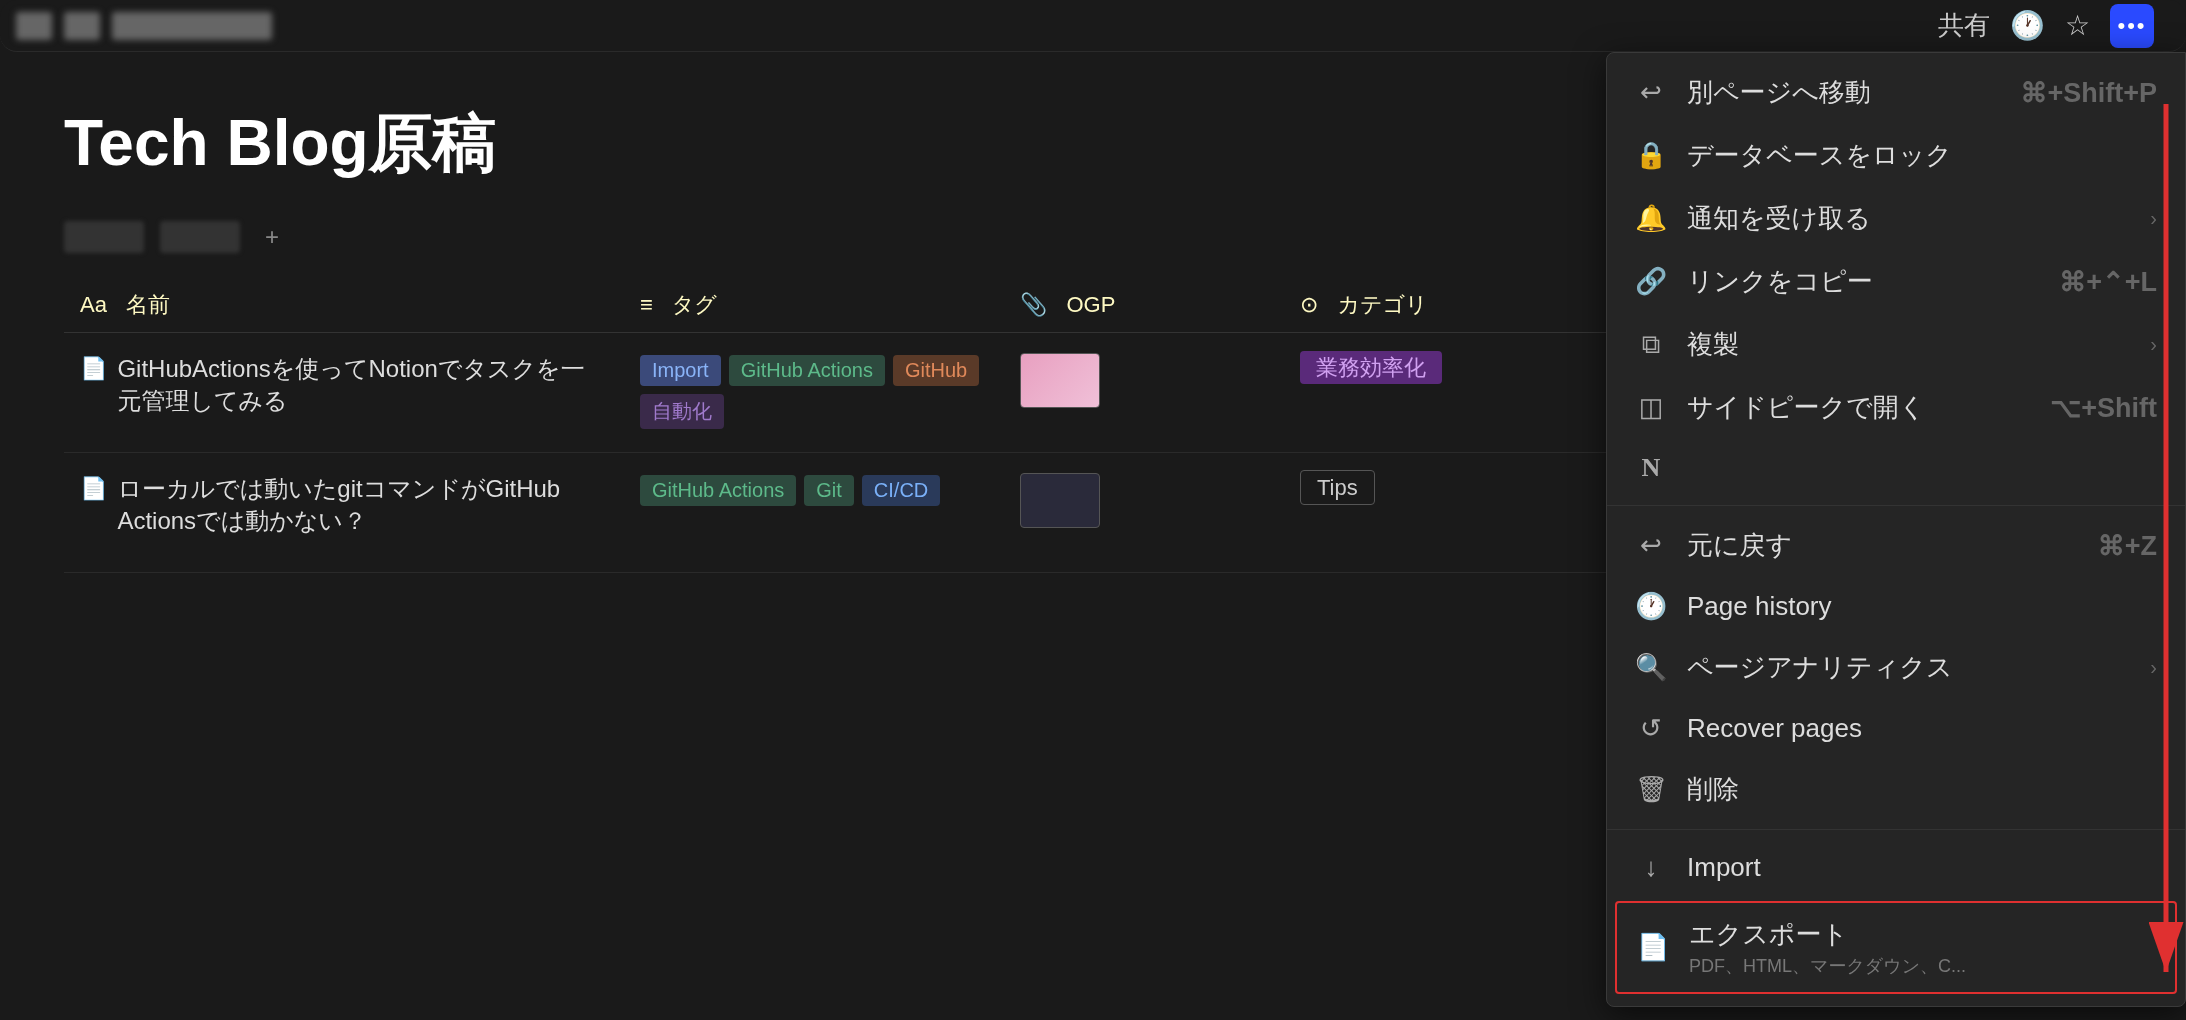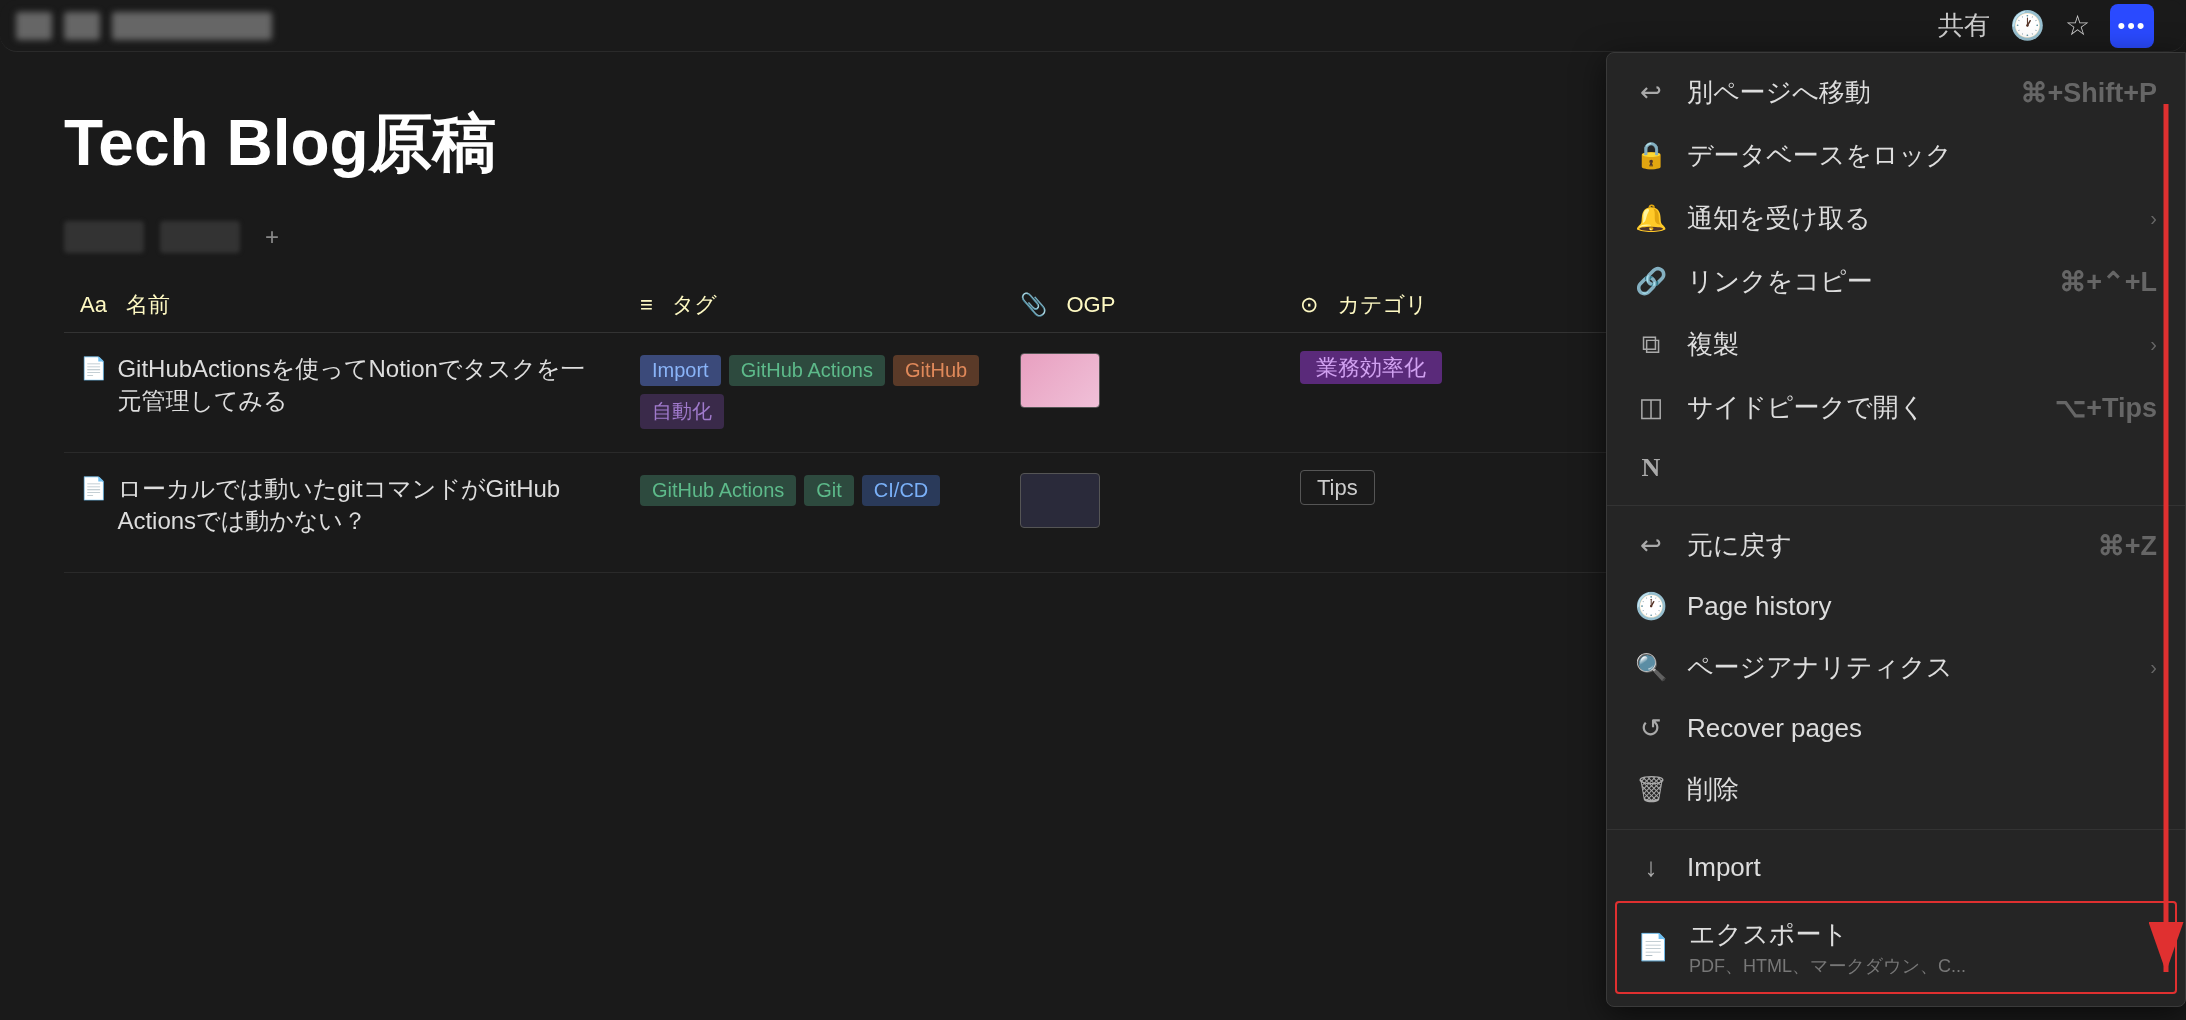--- a/index.html
+++ b/index.html
@@ -423,21 +423,21 @@
 
   <div class="menu-item">
     <span class="menu-icon">⧉</span>
     <span class="menu-label">複製</span>
     <span class="menu-arrow">›</span>
   </div>
 
   <div class="menu-item">
     <span class="menu-icon">◫</span>
     <span class="menu-label">サイドピークで開く</span>
-    <span class="menu-shortcut">⌥+Tips</span>
+    <span class="menu-shortcut">⌥+Shift</span>
   </div>
 
   <div class="menu-item">
     <span class="menu-icon" style="font-weight:bold;font-family:serif;">N</span>
   </div>
 
   <div class="menu-divider"></div>
 
   <div class="menu-item">
     <span class="menu-icon">↩</span>

